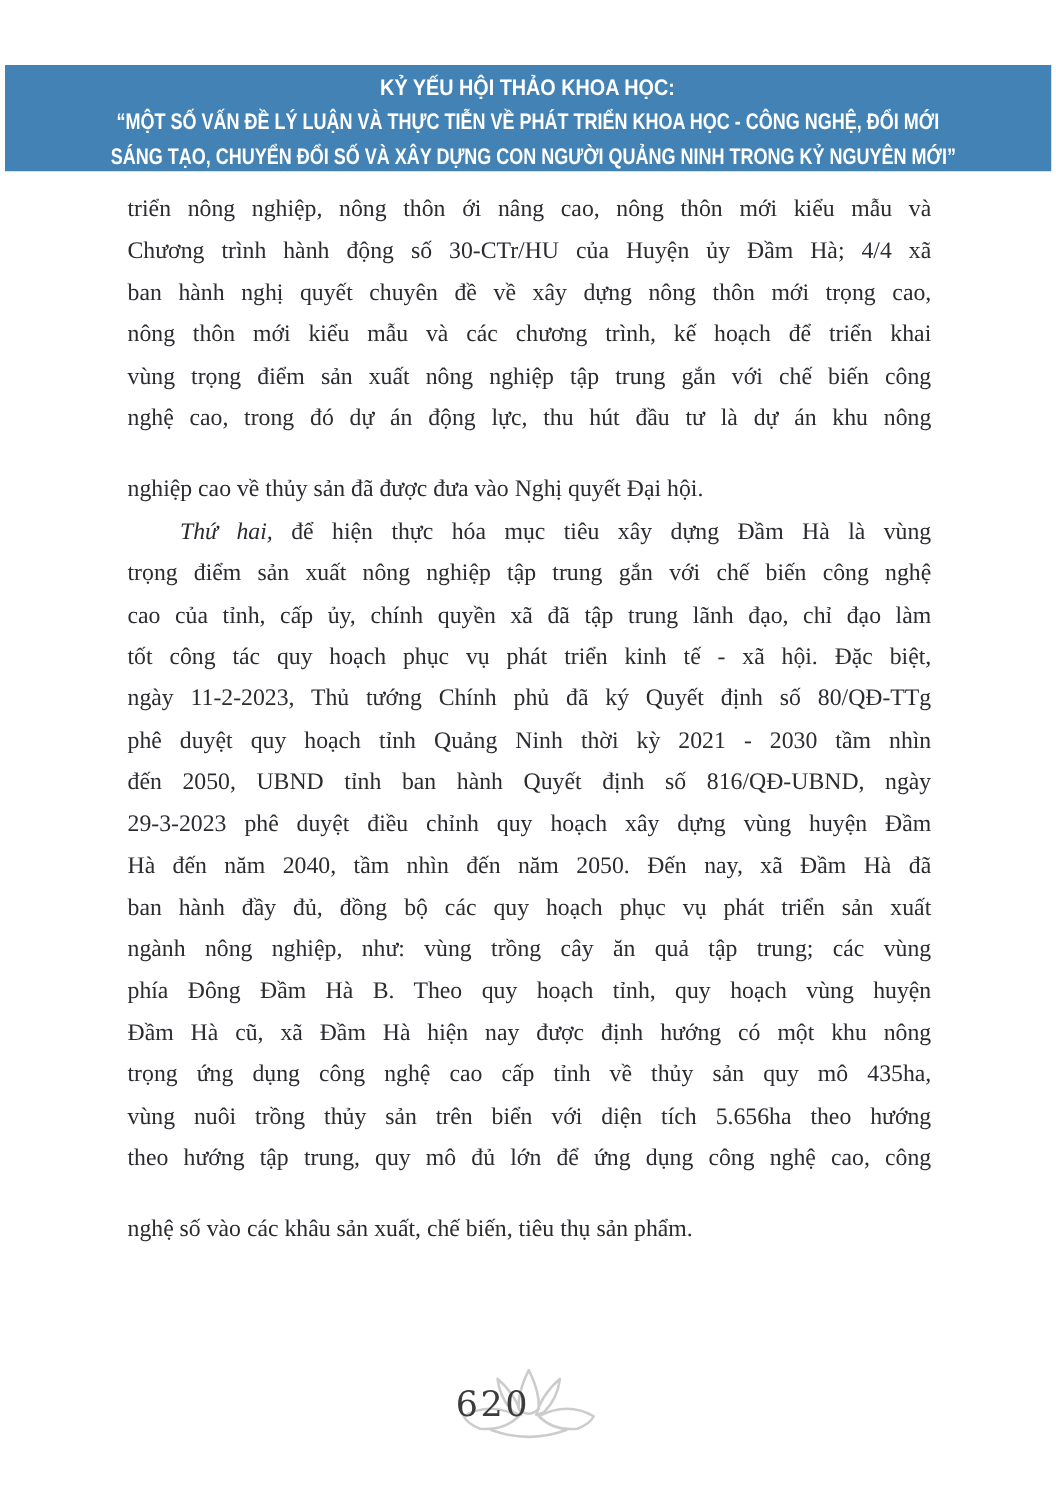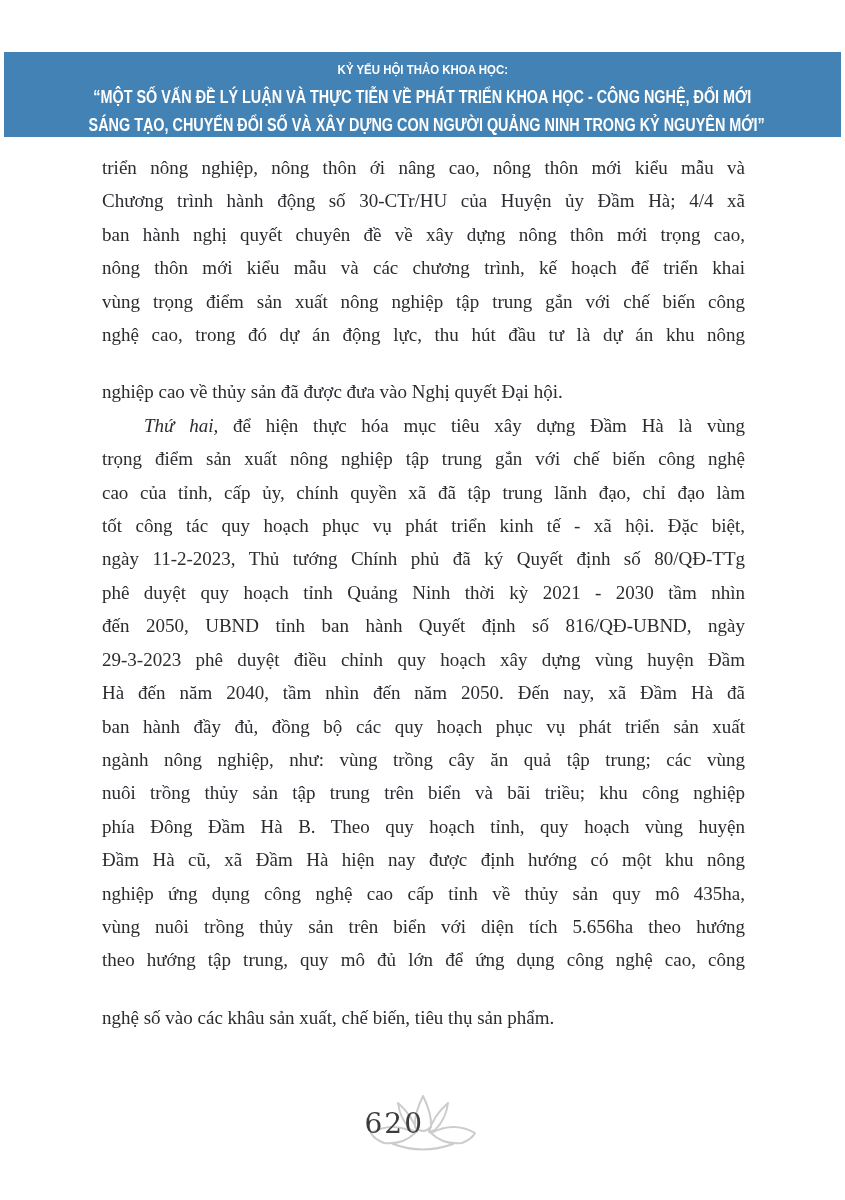--- a/index.html
+++ b/index.html
@@ -15,21 +15,21 @@
   .banner {
     position:absolute; left:4px; top:52px; width:837px; height:85px;
     background:var(--banner-blue, #4282b4);
     color:var(--banner-text, #ffffff);
     font-family:"Liberation Sans", sans-serif;
     font-weight:bold;
     text-align:center;
     padding-top:5px;
   }
   .banner-line { white-space:nowrap; }
-  .banner-line.l1 { font-size:13px; line-height:26px; }
+  .banner-line.l1 { font-size:18px; line-height:26px; }
   .banner-line.l2 { font-size:18px; line-height:28px; }
   .squeeze { display:inline-block; transform:scaleX(0.80); transform-origin:50% 50%; white-space:nowrap; }
   .squeeze.wide { transform:scaleX(0.88); }
   
   .bodytext {
     position:absolute; left:102px; top:151px; width:643px;
     color:var(--body-text, #2c2b30);
     font-size:19px;
   }
   .bline {
@@ -86,24 +86,23 @@
     <div class="bline">trọng điểm sản xuất nông nghiệp tập trung gắn với chế biến công nghệ</div>
     <div class="bline">cao của tỉnh, cấp ủy, chính quyền xã đã tập trung lãnh đạo, chỉ đạo làm</div>
     <div class="bline">tốt công tác quy hoạch phục vụ phát triển kinh tế - xã hội. Đặc biệt,</div>
     <div class="bline">ngày 11-2-2023, Thủ tướng Chính phủ đã ký Quyết định số 80/QĐ-TTg</div>
     <div class="bline">phê duyệt quy hoạch tỉnh Quảng Ninh thời kỳ 2021 - 2030 tầm nhìn</div>
     <div class="bline">đến 2050, UBND tỉnh ban hành Quyết định số 816/QĐ-UBND, ngày</div>
     <div class="bline">29-3-2023 phê duyệt điều chỉnh quy hoạch xây dựng vùng huyện Đầm</div>
     <div class="bline">Hà đến năm 2040, tầm nhìn đến năm 2050. Đến nay, xã Đầm Hà đã</div>
     <div class="bline">ban hành đầy đủ, đồng bộ các quy hoạch phục vụ phát triển sản xuất</div>
     <div class="bline">ngành nông nghiệp, như: vùng trồng cây ăn quả tập trung; các vùng</div>
-    <div class="bline">nuôi trồng thủy sản tập trung trên biển và bãi triều; khu công nghiệp</div>
     <div class="bline">phía Đông Đầm Hà B. Theo quy hoạch tỉnh, quy hoạch vùng huyện</div>
     <div class="bline">Đầm Hà cũ, xã Đầm Hà hiện nay được định hướng có một khu nông</div>
-    <div class="bline">nghiệp ứng dụng công nghệ cao cấp tỉnh về thủy sản quy mô 435ha,</div>
+    <div class="bline">trọng ứng dụng công nghệ cao cấp tỉnh về thủy sản quy mô 435ha,</div>
     <div class="bline">vùng nuôi trồng thủy sản trên biển với diện tích 5.656ha theo hướng</div>
     <div class="bline">theo hướng tập trung, quy mô đủ lớn để ứng dụng công nghệ cao, công</div>
     <div class="bline end">nghệ số vào các khâu sản xuất, chế biến, tiêu thụ sản phẩm.</div>
   </div>
 
   <div class="footer">
     <div class="lotus-wrap">
       <svg width="116" height="62" viewBox="0 0 116 62">
         <path d="M58,2 Q49,20 50,33 Q58,41 66,33 Q67,20 58,2 Z"></path>
         <path d="M33,9 Q35,25 46,36 L52,38 Q48,22 33,9 Z"></path>

